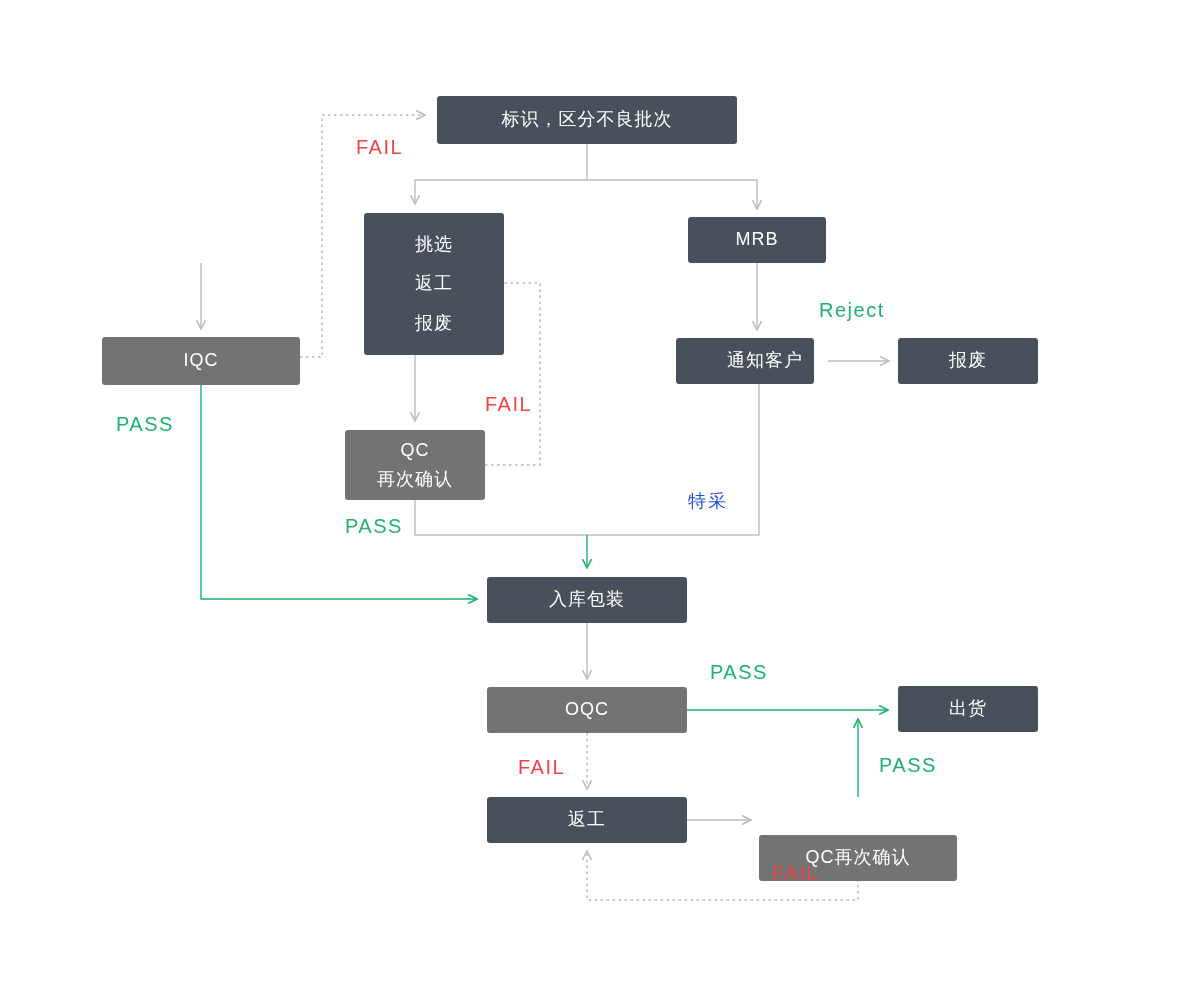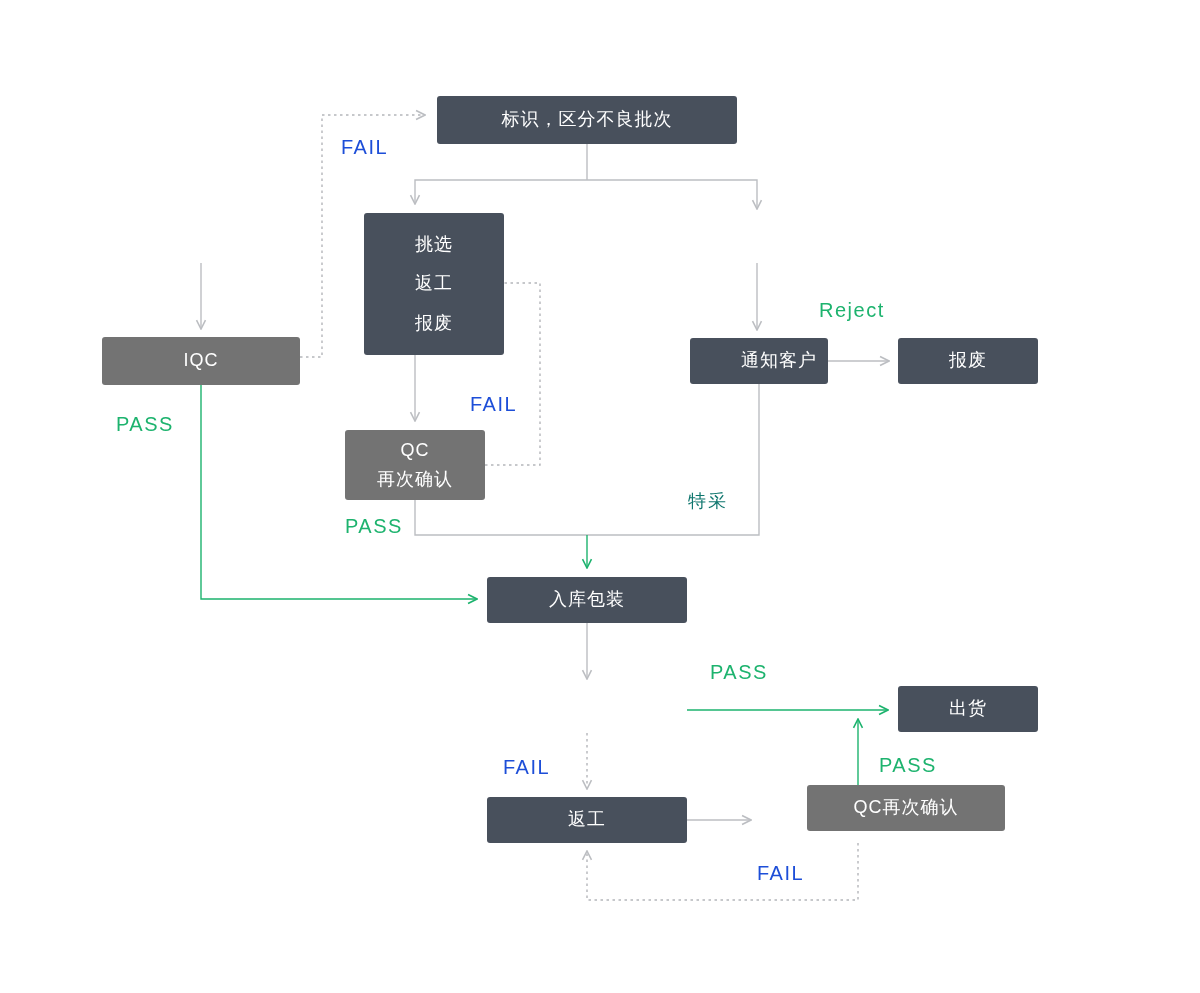--- a/index.html
+++ b/index.html
@@ -35,23 +35,23 @@
   .node.dark  { background: #48505c; }
   .node.green { background: #737373; }
   .node.tall  { line-height: 2.18; }
   .node.two   { line-height: 1.62; }
   .elabel {
     position: absolute;
     font-size: 20px;
     letter-spacing: 1.5px;
     white-space: nowrap;
   }
-  .elabel.gray  { color: #1d4ed8; }
+  .elabel.gray  { color: #ef4444; margin-left: 15px; }
   .elabel.green { color: #1db36e; }
-  .elabel.cjk   { font-size: 18px; color: #0f766e; letter-spacing: 2px; }
+  .elabel.cjk   { font-size: 18px; color: #1d4ed8; letter-spacing: 2px; }
 </style>
 </head>
 <body>
 
 <div class="canvas">
 
   <svg class="edges" viewBox="0 0 1200 993">
     <defs>
       <marker id="arrow-gray" viewBox="0 0 10 10" refX="9" refY="5" markerWidth="8" markerHeight="8" orient="auto">
         <path d="M1 1 L9 5 L1 9" fill="none" stroke="#bcbec2" stroke-width="1.4"></path>
@@ -87,52 +87,58 @@
     <span>标识，区分不良批次</span>
   </div>
 
 
   <div class="node dark tall" style="left:364px;top:213px;width:140px;height:142px;">
     <span>挑选</span>
     <span>返工</span>
     <span>报废</span>
   </div>
 
+  <div class="node dark" style="left:688px;top:217px;width:138px;height:46px;">
+    <span>MRB</span>
+  </div>
 
   <div class="node green" style="left:102px;top:337px;width:198px;height:48px;">
     <span>IQC</span>
   </div>
 
-  <div class="node dark" style="left:690px;top:338px;width:138px;height:46px;padding-left:40px;">
+  <div class="node dark" style="left:676px;top:338px;width:138px;height:46px;padding-left:40px;">
     <span>通知客户</span>
   </div>
 
   <div class="node dark" style="left:898px;top:338px;width:140px;height:46px;">
     <span>报废</span>
   </div>
 
   <div class="node green two" style="left:345px;top:430px;width:140px;height:70px;">
     <span>QC</span>
     <span>再次确认</span>
   </div>
 
   <div class="node dark" style="left:487px;top:577px;width:200px;height:46px;">
     <span>入库包装</span>
   </div>
 
+  <div class="node green" style="left:487px;top:687px;width:200px;height:46px;">
+    <span>OQC</span>
+  </div>
 
   <div class="node dark" style="left:898px;top:686px;width:140px;height:46px;justify-content:center;">
     <span>出货</span>
   </div>
 
   <div class="node dark" style="left:487px;top:797px;width:200px;height:46px;">
     <span>返工</span>
   </div>
 
-  <div class="node green" style="left:759px;top:785px;width:198px;height:46px;margin-left:48px;">
+  <div class="node green" style="left:759px;top:835px;width:198px;height:46px;">
     <span>QC再次确认</span>
   </div>
 
   <div class="elabel gray" style="left:341px;top:136px;">FAIL</div>
   <div class="elabel green" style="left:116px;top:413px;">PASS</div>
   <div class="elabel gray" style="left:470px;top:393px;">FAIL</div>
   <div class="elabel green" style="left:345px;top:515px;">PASS</div>
   <div class="elabel green" style="left:819px;top:299px;">Reject</div>
   <div class="elabel cjk" style="left:688px;top:489px;">特采</div>
   <div class="elabel green" style="left:710px;top:661px;">PASS</div>

